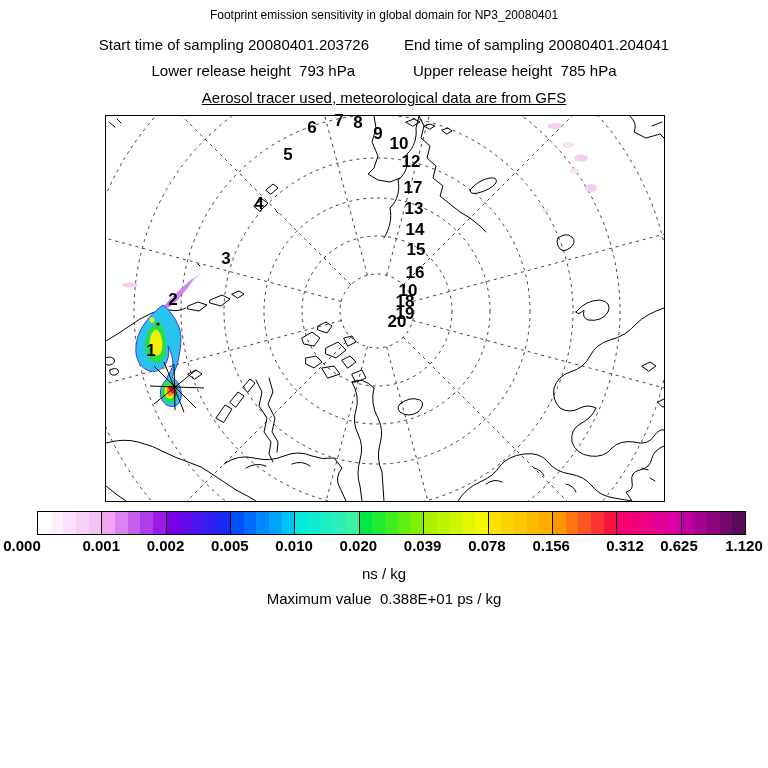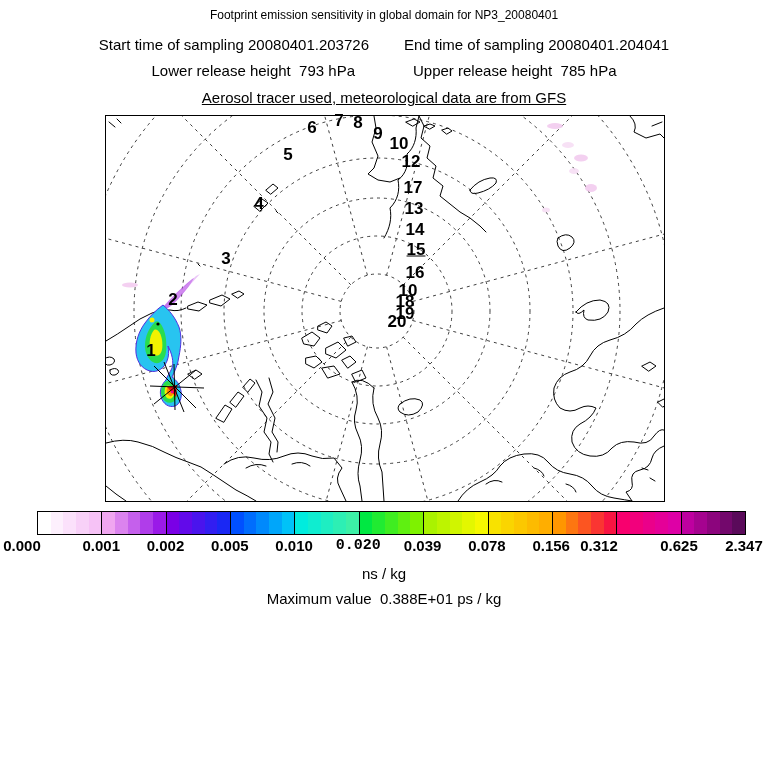--- a/index.html
+++ b/index.html
@@ -158,21 +158,21 @@
       <div class="traj" style="left: 182px; top: 38px;">5</div>
       <div class="traj" style="left: 206px; top: 11px;">6</div>
       <div class="traj" style="left: 233px; top: 4px;">7</div>
       <div class="traj" style="left: 252px; top: 6px;">8</div>
       <div class="traj" style="left: 272px; top: 17px;">9</div>
       <div class="traj" style="left: 293px; top: 27px;">10</div>
       <div class="traj" style="left: 305px; top: 45px;">12</div>
       <div class="traj" style="left: 307px; top: 71px;">17</div>
       <div class="traj" style="left: 308px; top: 92px;">13</div>
       <div class="traj" style="left: 309px; top: 113px;">14</div>
-      <div class="traj" style="left: 310px; top: 133px; text-decoration: underline;">15</div>
+      <div class="traj" style="left: 310px; top: 133px;">15</div>
       <div class="traj" style="left: 309px; top: 156px;">16</div>
       <div class="traj" style="left: 302px; top: 174px;">10</div>
       <div class="traj" style="left: 299px; top: 185px;">18</div>
       <div class="traj" style="left: 299px; top: 197px;">19</div>
       <div class="traj" style="left: 291px; top: 205px;">20</div>
     </div>
 </div>
 
 <div id="colorbar">
     <div class="cb-seg">
@@ -252,22 +252,22 @@
       <div class="cb-cell" style="background: rgb(115, 8, 108);"></div>
       <div class="cb-cell" style="background: rgb(90, 10, 90);"></div>
     </div>
   </div>
 <div id="cb-labels">
     <span style="left: 22px;">0.000</span>
     <span style="left: 101.273px;">0.001</span>
     <span style="left: 165.545px;">0.002</span>
     <span style="left: 229.818px;">0.005</span>
     <span style="left: 294.091px;">0.010</span>
-    <span style="left: 358.364px; font-family: Liberation Mono, monospace;">0.020</span>
+    <span style="left: 358.364px;">0.020</span>
     <span style="left: 422.636px;">0.039</span>
     <span style="left: 486.909px;">0.078</span>
     <span style="left: 551.182px;">0.156</span>
-    <span style="left: 599px;">0.312</span>
+    <span style="left: 625px;">0.312</span>
     <span style="left: 679px;">0.625</span>
-    <span style="left: 744px;">2.347</span>
+    <span style="left: 744px;">1.120</span>
   </div>
 <div id="units">ns / kg</div>
 <div id="maxline">Maximum value  0.388E+01 ps / kg</div>
 
 </body></html>

